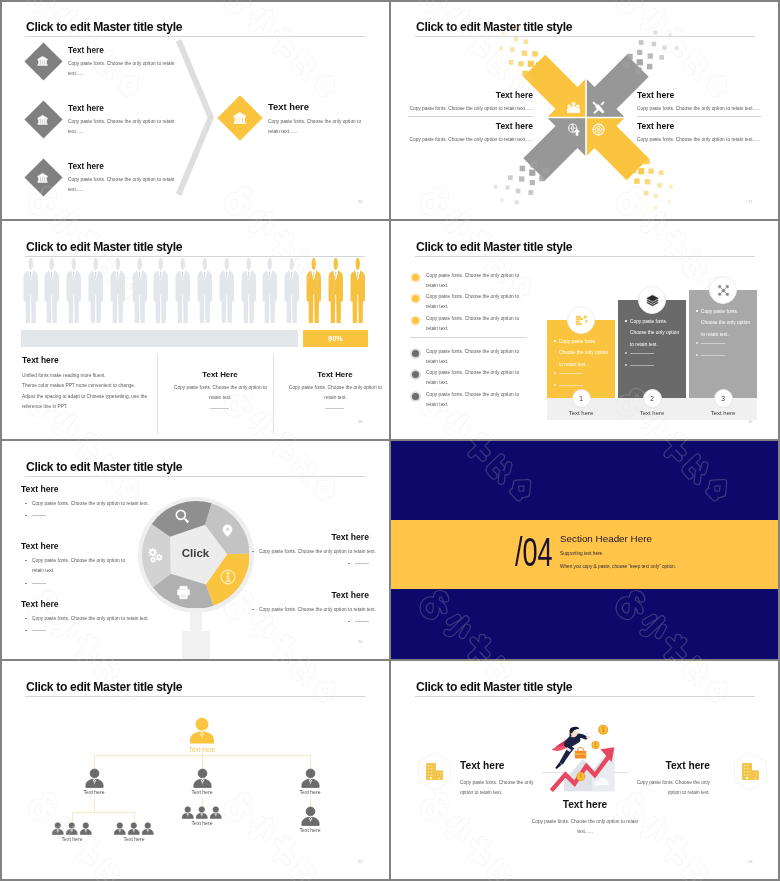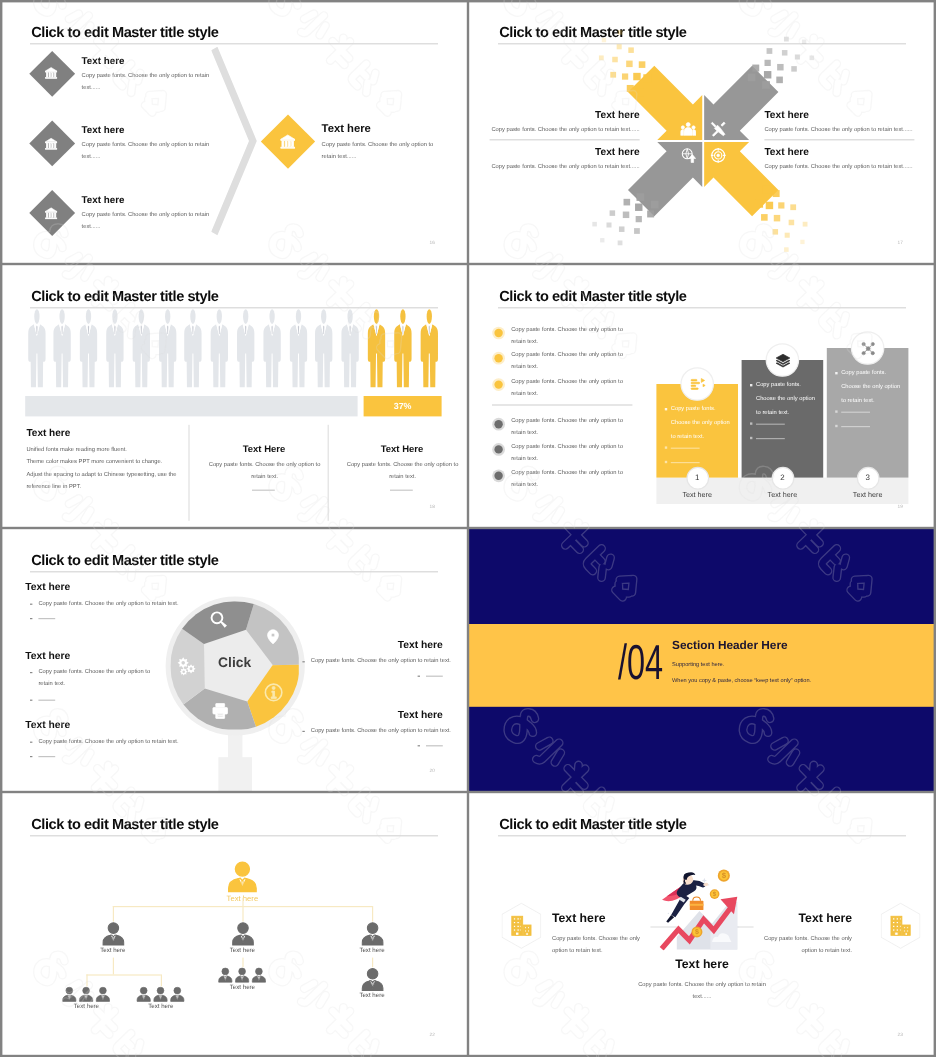--- a/index.html
+++ b/index.html
@@ -288,21 +288,21 @@
         <path d="M29.2 29.2 L31 27.4 L32.8 29.2 L31.9 41.0 L30.1 41.0 Z" fill="#8d94a3" opacity="0.5"></path>
       </svg>
       <svg style="position:absolute;left:348.5px;top:37px" width="17.5" height="66" viewBox="0 0 62 126.5" preserveAspectRatio="none" fill="#f5c13f">
         <ellipse cx="31" cy="13" rx="7.8" ry="11.8"></ellipse>
         <path d="M22.0 25.2 L12.5 29.0 C7.6 31.0 5.4 34.6 5.4 40.0 L5.4 80.0 C5.4 83.5 7.0 85.2 9.5 85.2 L12.6 85.2 L13.4 126.5 L28.2 126.5 L29.6 72.0 L32.4 72.0 L33.8 126.5 L48.6 126.5 L49.4 85.2 L52.5 85.2 C55.0 85.2 56.6 83.5 56.6 80.0 L56.6 40.0 C56.6 34.6 54.4 31.0 49.5 29.0 L40.0 25.2 L31 44.5 Z"></path>
         <path d="M22.0 25.2 L31 44.5 L40.0 25.2 L36.3 23.4 L31 28.6 L25.7 23.4 Z" fill="#ffffff" opacity="0.95"></path>
         <path d="M29.2 29.2 L31 27.4 L32.8 29.2 L31.9 41.0 L30.1 41.0 Z" fill="#8d94a3" opacity="0.5"></path>
       </svg>
       <div style="position:absolute;left:21px;top:110px;width:277px;height:17px;background:#e4e7ea"></div>
       <div style="position:absolute;left:303px;top:110px;width:65px;height:17px;background:#fac43e"></div>
-      <div style="position:absolute;left:303px;top:110px;width:65px;text-align:center;font-size:7.4px;font-weight:bold;color:#ffffff;line-height:17px">37%</div>
+      <div style="position:absolute;left:303px;top:110px;width:65px;text-align:center;font-size:7.4px;font-weight:bold;color:#ffffff;line-height:17px">90%</div>
       <div class="th" style="left:22px;top:135px;font-size:8.4px">Text here</div>
       <div class="bd" style="left:22px;top:150.5px;white-space:nowrap">Unified fonts make reading more fluent.</div>
       <div class="bd" style="left:22px;top:161px;white-space:nowrap">Theme color makes PPT more convenient to change.</div>
       <div class="bd" style="left:22px;top:171.5px;white-space:nowrap">Adjust the spacing to adapt to Chinese typesetting, use the</div>
       <div class="bd" style="left:22px;top:182px;white-space:nowrap">reference line in PPT.</div>
       <div style="position:absolute;left:157px;top:134px;width:1px;height:80px;background:#e0e0e0"></div>
       <div style="position:absolute;left:273px;top:134px;width:1px;height:80px;background:#e0e0e0"></div>
       <div class="th" style="left:168px;top:150px;width:104px;text-align:center;font-size:7.9px;white-space:normal">Text Here</div>
       <div class="bd" style="left:172px;top:163px;width:97px;text-align:center">Copy paste fonts. Choose the only option to retain text.</div>
       <div style="position:absolute;left:210px;top:188px;width:19px;height:1px;background:#c9c9c9"></div>
@@ -458,21 +458,21 @@
       <div class="bd" style="left:259px;top:164.5px;width:110px;text-align:right;white-space:nowrap">Copy paste fonts. Choose the only option to retain text.</div>
       <div style="position:absolute;left:252px;top:168.5px;width:1.8px;height:1.8px;background:#8a8a8a"></div>
       <div style="position:absolute;left:348px;top:180.5px;width:1.8px;height:1.8px;background:#8a8a8a"></div>
       <div style="position:absolute;left:355px;top:181px;width:14px;height:1px;background:#c4c4c4"></div>
       <div class="pgnum" style="left:358px;top:199px">20</div>
     </div>
     <div class="slide" style="left:390px;top:440px;width:390px;height:220px">
       <div style="position:absolute;left:0;top:0;width:390px;height:221px;background:#0d096a"></div>
       <div style="position:absolute;left:0;top:80px;width:390px;height:69px;background:#ffc448"></div>
       <div style="position:absolute;left:125px;top:92px;font-size:41px;line-height:41px;color:#1a1230;font-weight:400;transform:scaleX(0.66);transform-origin:left top;letter-spacing:0px">/04</div>
-      <div style="position:absolute;left:170px;top:92.5px;font-size:9.85px;font-weight:bold;color:#1c1430">Section Header Here</div>
+      <div style="position:absolute;left:170px;top:92.5px;font-size:9.85px;font-weight:normal;color:#1c1430">Section Header Here</div>
       <div style="position:absolute;left:170px;top:110.5px;font-size:4.7px;color:#2f2740">Supporting text here.</div>
       <div style="position:absolute;left:170px;top:124px;font-size:4.7px;color:#2f2740">When you copy &amp; paste, choose “keep text only” option.</div>
     </div>
     <div class="slide" style="left:0px;top:660px;width:390px;height:221px">
       <div class="stitle" style="left:26px;top:19.5px;font-size:12.15px">Click to edit Master title style</div>
       <div class="srule" style="left:25px;top:35.5px;width:340px"></div>
       <div style="position:absolute;left:188px;top:57px">
         <svg class="" width="28" height="28" viewBox="0 0 24 24" style="display:block;fill:#fac43e;stroke:#fac43e;">
           <circle cx="12" cy="6.2" r="5.0"></circle>
           <path d="M2.2 22.2 v-2.3 c0 -3.8 3.2 -6.1 7.0 -6.8 L12 19.8 l2.8 -6.7 c3.8 0.7 7.0 3.0 7.0 6.8 v2.3 Z"></path>

